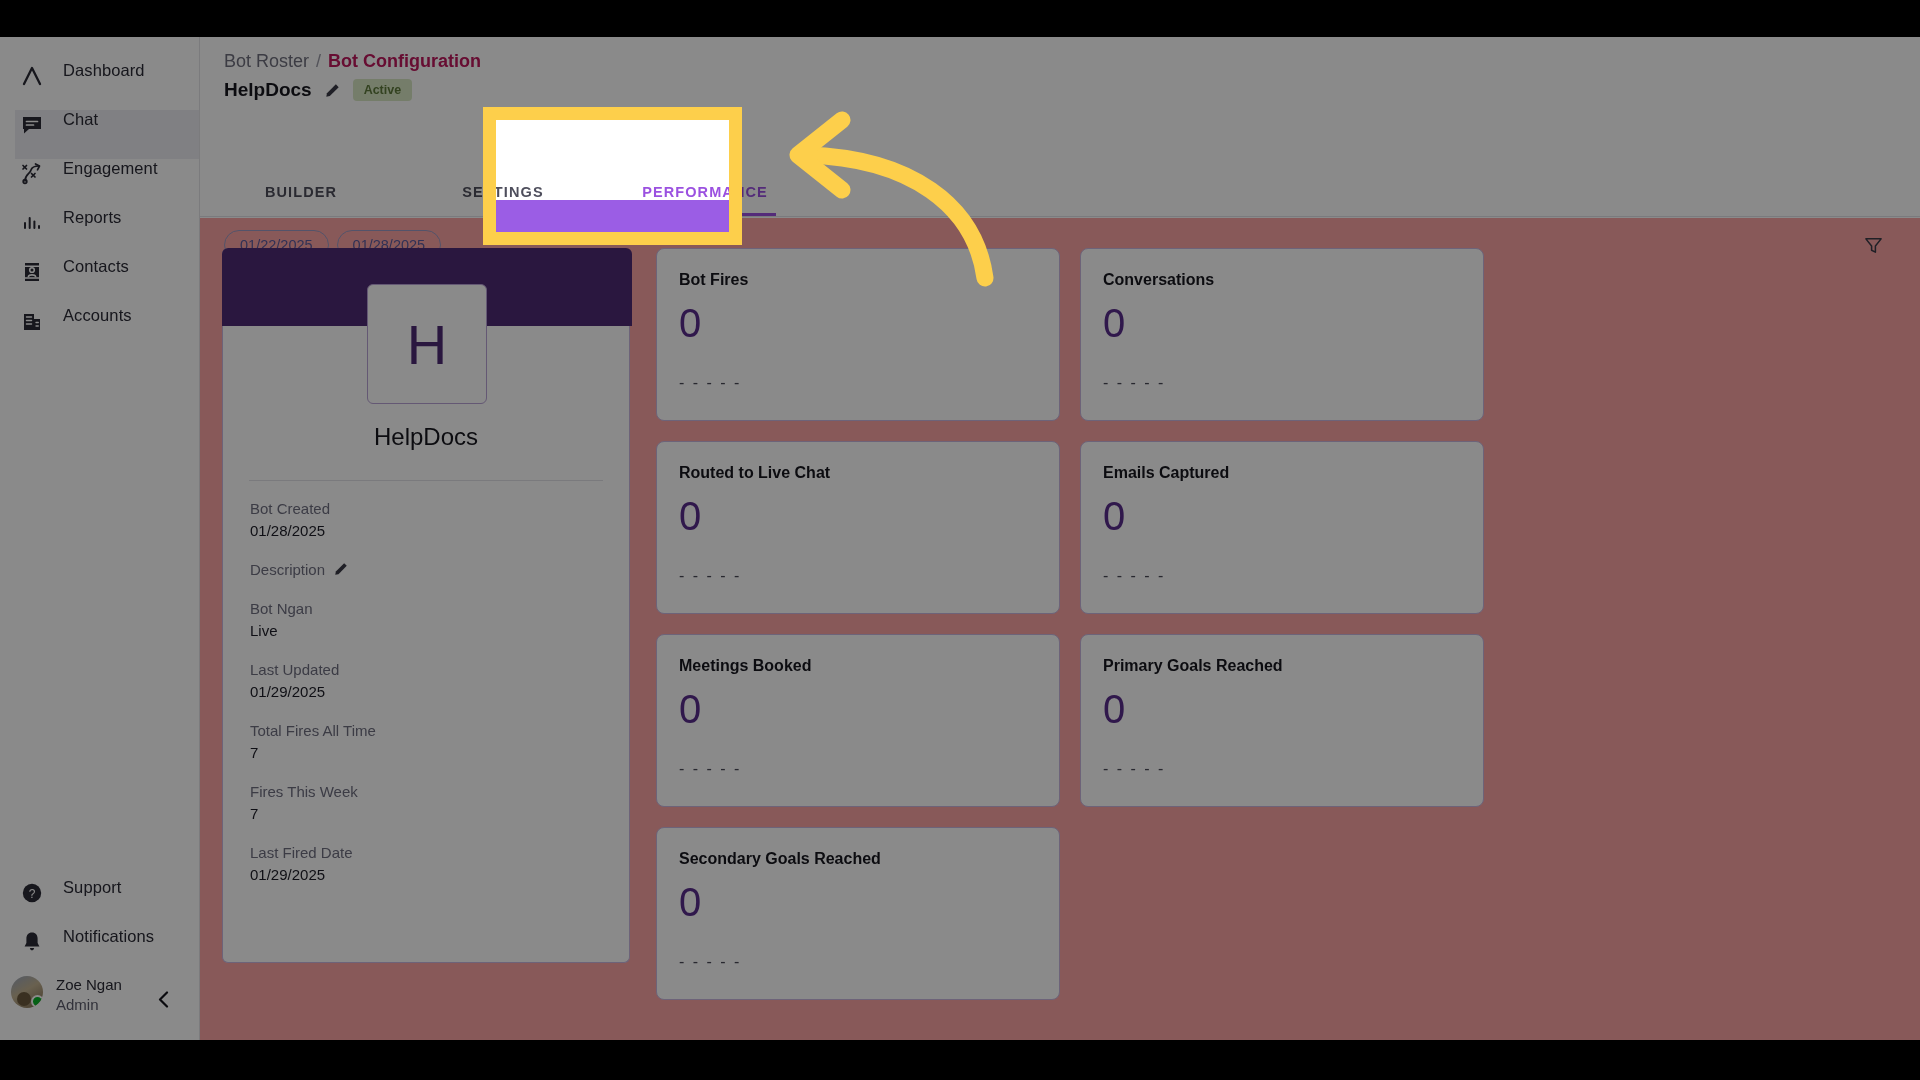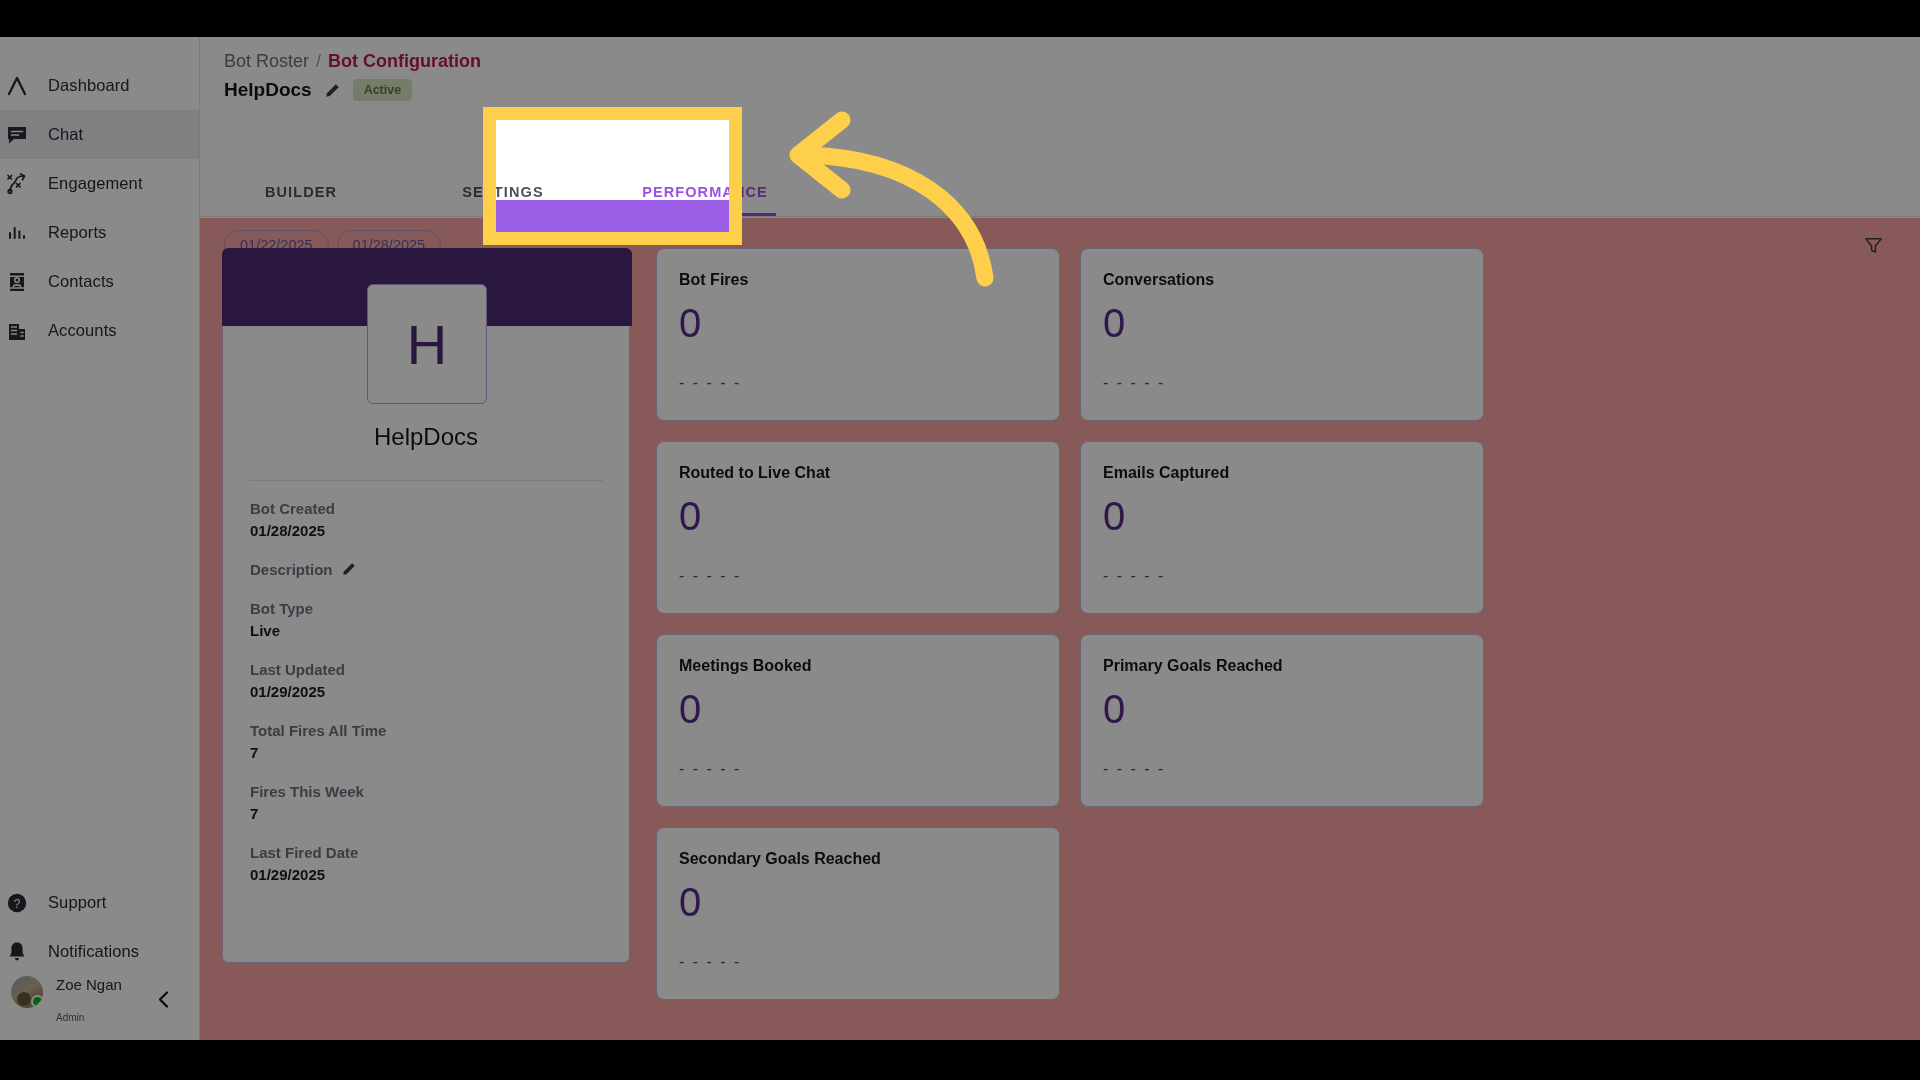--- a/index.html
+++ b/index.html
@@ -18,23 +18,24 @@
   }
 
   
   #sidebar {
     position: absolute; left: 0; top: 0;
     width: 200px; height: 100%;
     background: #ffffff;
     border-right: 1px solid #e4e4e8;
   }
   .nav-item {
-    display: flex; align-items: center;
+    display: flex; align-items: flex-start;
     height: 49px; padding-left: 0; gap: 14px;
     cursor: pointer;
+    margin-left: 15px;
   }
   .nav-item.active { background: #ededf2; }
   .nav-ico {
     width: 34px; height: 30px;
     display: flex; align-items: center; justify-content: center;
     color: #2b2b36;
     flex: none;
   }
   .nav-label {
     font-size: 16.5px; color: #2b2b36; letter-spacing: .1px;
@@ -56,21 +57,21 @@
     width: 14px; height: 14px; border-radius: 50%;
     background: #6b5a3e;
   }
   #presence-dot {
     position: absolute; right: -1px; bottom: 0px;
     width: 13px; height: 13px; border-radius: 50%;
     background: #0bb32a; border: 2px solid #ffffff;
     z-index: 3;
   }
   #user-name { font-size: 15px; color: #2b2b36; line-height: 1.25; }
-  #user-role { font-size: 10px; color: #5c5c6b; line-height: 1.3; margin-top: 16px; }
+  #user-role { font-size: 15px; color: #5c5c6b; line-height: 1.3; }
   #collapse-btn {
     position: absolute; left: 148px; bottom: 26px;
     width: 30px; height: 30px; cursor: pointer;
     display: flex; align-items: center; justify-content: center;
     color: #16161c; font-size: 18px;
   }
 
   
   #main {
     position: absolute; left: 200px; top: 0; right: 0; bottom: 0;
@@ -158,21 +159,21 @@
   }
   #bot-card-name {
     position: absolute; left: 0; top: 175px; width: 100%;
     text-align: center; font-size: 24px; color: #17171f;
   }
   #card-divider {
     position: absolute; left: 26px; right: 26px; top: 232px;
     height: 1px; background: #e2e2e8;
   }
   #fields { position: absolute; left: 27px; top: 252px; right: 24px; }
-  .field { margin-bottom: 22px; font-weight: bold; }
+  .field { margin-bottom: 22px; }
   .field-label {
     font-size: 15px; color: #6f6f80; margin-bottom: 5px;
     display: flex; align-items: center; gap: 9px;
   }
   .field-value { font-size: 15px; color: #1d1d27; }
 
   
   #metrics {
     position: absolute; left: 456px; right: 30px; top: 30px;
     display: flex; flex-wrap: wrap; gap: 20px;
@@ -385,21 +386,21 @@
             <div class="field">
               <div class="field-label">
                 <span>Description</span>
                 <span class="pencil"><svg width="14" height="14" viewBox="0 0 16 16">
                     <path d="M11.6 1.4 L14.6 4.4 L5.1 13.9 L1.4 14.6 L2.1 10.9 Z" fill="currentColor"></path>
                   </svg></span>
               </div>
             </div>
             <div class="field">
               <div class="field-label">
-                <span>Bot Type</span>
+                <span>Bot Ngan</span>
               </div>
               <div class="field-value">Live</div>
             </div>
             <div class="field">
               <div class="field-label">
                 <span>Last Updated</span>
               </div>
               <div class="field-value">01/29/2025</div>
             </div>
             <div class="field">

